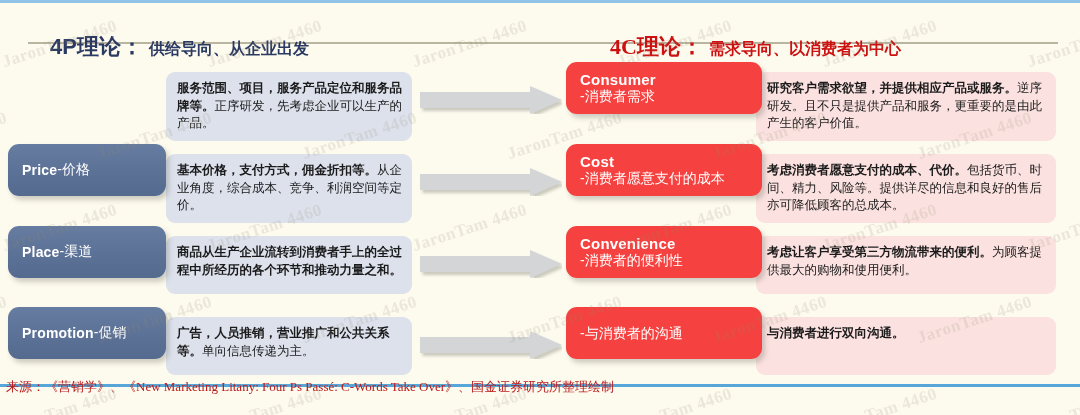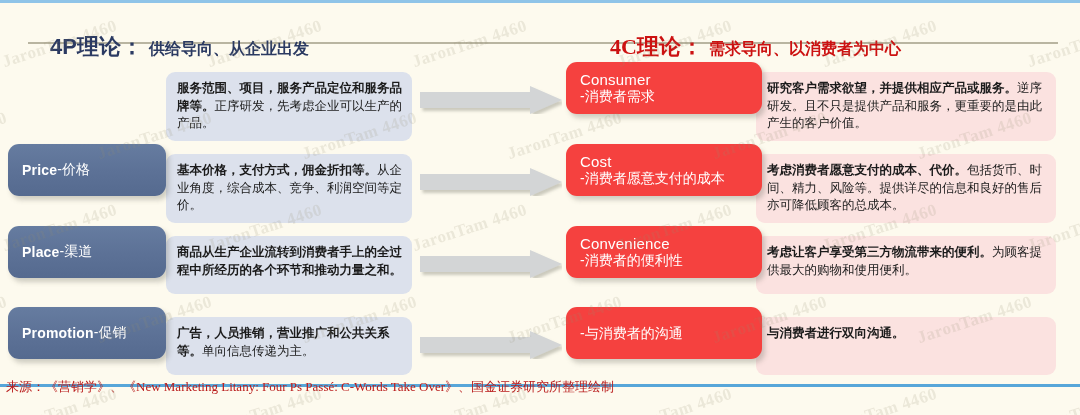--- a/index.html
+++ b/index.html
@@ -127,21 +127,21 @@
   .pill-red {
     left: 566px;
     width: 196px;
     background: #f5413f;
     padding-left: 14px;
     flex-direction: column;
     align-items: flex-start;
     justify-content: center;
     line-height: 17px;
   }
-  .pill-red .en { font-weight: normal; font-size: 15px; letter-spacing: 0.2px; text-align: right; }
+  .pill-red .en { font-weight: bold; font-size: 15px; letter-spacing: 0.2px; text-align: right; }
   .pill-red .cn { font-weight: normal; font-size: 14px; }
 
   
   .desc {
     position: absolute;
     top: 14px;
     min-height: 58px;
     border-radius: 9px;
     padding: 8px 10px 8px 11px;
     font-size: 12.5px;

